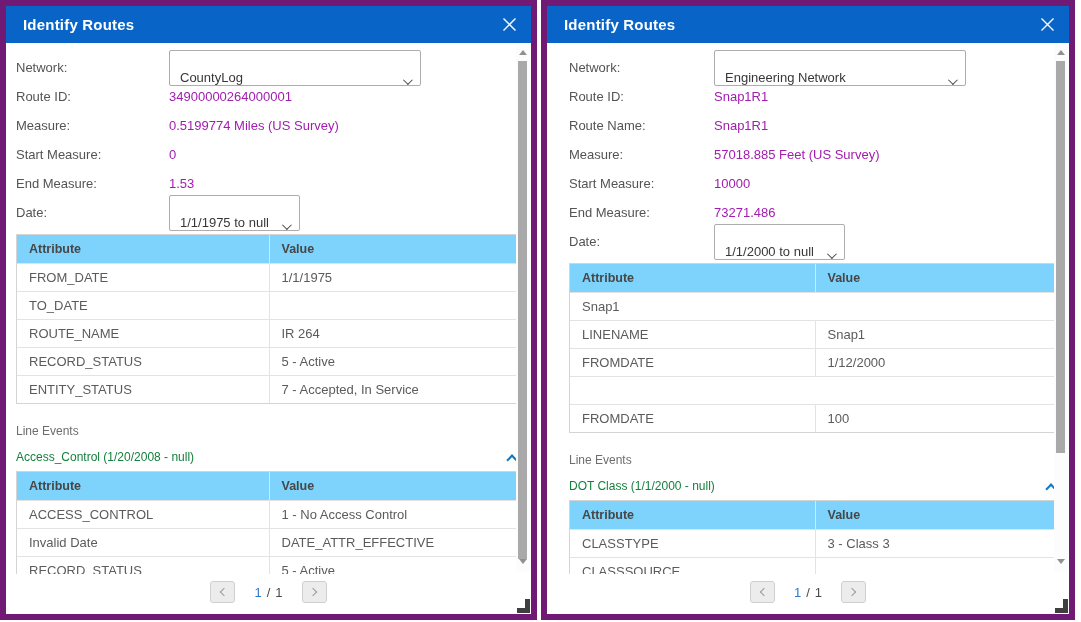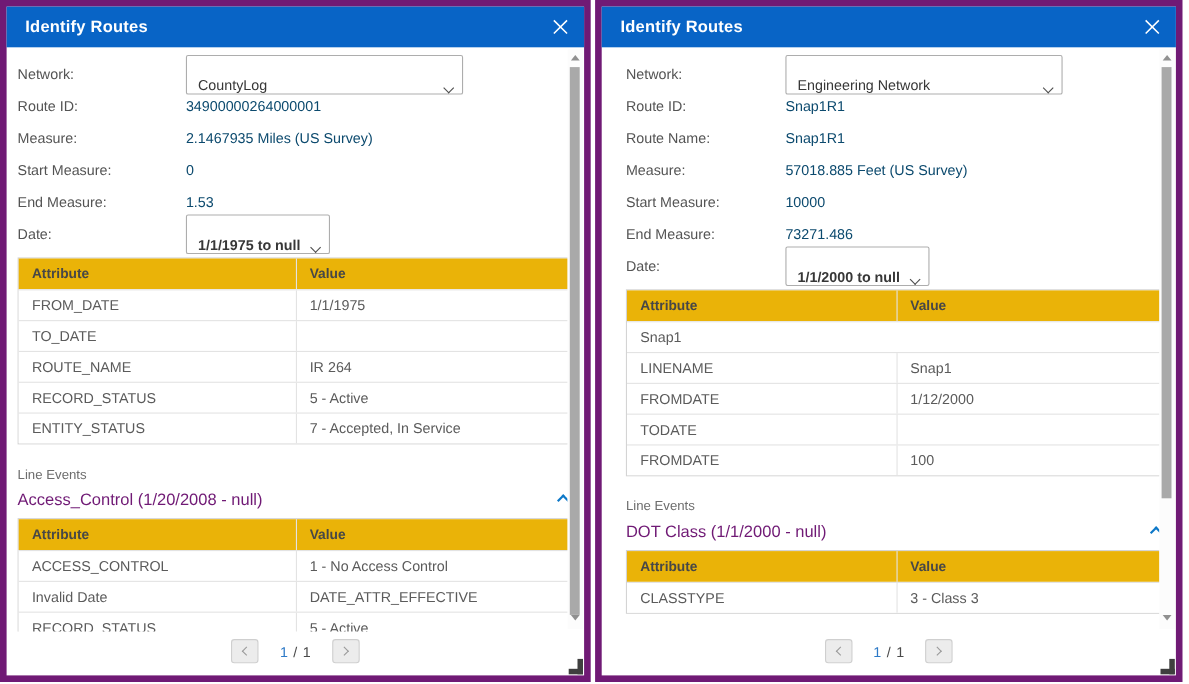--- a/index.html
+++ b/index.html
@@ -23,50 +23,50 @@
   .ptitle { color:#fff; font-weight:bold; font-size:15px; letter-spacing:.2px; }
   .close { margin-left:auto; cursor:pointer; display:flex; align-items:center; }
 
   .pbody { flex:1; position:relative; overflow:hidden; }
   .content { position:absolute; top:0; left:0; right:15px; bottom:0; padding:10px 5px 0 10px; overflow:hidden; }
   .panel-right .content { padding-left:22px; }
 
   .frow { display:flex; align-items:center; height:29px; }
   .flabel { width:153px; min-width:153px; font-size:13px; color:#545454; }
   .panel-right .flabel { width:145px; min-width:145px; }
-  .fvalue { font-size:13px; color:#0c4a6e; }
+  .fvalue { font-size:13px; color:#a21caf; }
 
   .select {
     display:flex; align-items:flex-end; height:36px; border:1px solid #adadad;
     border-radius:2px; background:#fff; padding:0 10px; font-size:13px;
     color:#373737; cursor:pointer;
   }
   .select.wide { width:252px; }
-  .select.narrow { width:131px;font-weight:bold; }
+  .select.narrow { width:131px; }
   .chev {
     width:7px; height:7px; border-right:1.6px solid #4d4d4d; border-bottom:1.6px solid #4d4d4d;
     transform:rotate(45deg) translateY(-2px); margin-left:auto;
   }
 
   .table { border:1px solid #d4d4d4; margin-top:7px; width:506px; }
   .panel-right .table { width:492px; }
   .trow { display:flex; height:28px; border-top:1px solid #e3e3e3; background:#fff; }
   .trow:first-child { border-top:none; }
-  .trow.thead { background:#eab308; }
+  .trow.thead { background:#7dd3fc; }
   .tcell {
     flex:1; display:flex; align-items:center; padding:0 12px; font-size:13px;
     color:#5b5b5b; white-space:nowrap; overflow:hidden;
   }
   .tcell + .tcell { border-left:1px solid #e3e3e3; }
   .thead .tcell { color:#474747; font-weight:bold; font-size:12.5px; }
 
   .le-label { margin-top:20px; font-size:12px; color:#6d6d6d; height:14px; }
   .le-head {
-    display:flex; align-items:flex-start; margin:8px 0 6px 0; height:18px;
-    font-size:15px; color:#701a75; width:506px; cursor:pointer;
+    display:flex; align-items:flex-end; margin:8px 0 6px 0; height:18px;
+    font-size:12px; color:#15803d; width:506px; cursor:pointer;
   }
   .panel-right .le-head { width:492px; }
   .chev-up {
     width:8px; height:8px; border-left:2px solid #0d78c8; border-top:2px solid #0d78c8;
     transform:rotate(45deg); margin-left:auto; margin-right:6px; margin-top:5px;
   }
 
   .pfoot {
     height:40px; min-height:40px; display:flex; align-items:center;
     justify-content:center; gap:15px; padding-bottom:4px;
@@ -112,21 +112,21 @@
               <div class="selval">CountyLog</div>
               <div class="chev"></div>
             </div>
           </div>
           <div class="frow">
             <div class="flabel" style="display: inline-block;">Route ID:</div>
             <div class="fvalue">34900000264000001</div>
           </div>
           <div class="frow">
             <div class="flabel" style="display: inline-block;">Measure:</div>
-            <div class="fvalue">2.1467935 Miles (US Survey)</div>
+            <div class="fvalue">0.5199774 Miles (US Survey)</div>
           </div>
           <div class="frow">
             <div class="flabel" style="display: inline-block;">Start Measure:</div>
             <div class="fvalue">0</div>
           </div>
           <div class="frow">
             <div class="flabel" style="display: inline-block;">End Measure:</div>
             <div class="fvalue">1.53</div>
           </div>
           <div class="frow">
@@ -266,41 +266,44 @@
           </div>
           <div class="trow">
             <div class="tcell">LINENAME</div>
             <div class="tcell">Snap1</div>
           </div>
           <div class="trow">
             <div class="tcell">FROMDATE</div>
             <div class="tcell">1/12/2000</div>
           </div>
           <div class="trow">
-            <div class="tcell">TODATE</div>
             <div class="tcell"></div>
           </div>
           <div class="trow">
             <div class="tcell">FROMDATE</div>
             <div class="tcell">100</div>
           </div>
         </div>
       <div class="le-label">Line Events</div>
       <div class="le-head">
         <span>DOT Class (1/1/2000 - null)</span>
         <span class="chev-up" style="border-left-color: rgb(13, 120, 200); border-top-color: rgb(13, 120, 200);"></span>
       </div>
       <div class="table">
           <div class="trow thead">
             <div class="tcell">Attribute</div>
             <div class="tcell">Value</div>
           </div>
           <div class="trow">
             <div class="tcell">CLASSTYPE</div>
             <div class="tcell">3 - Class 3</div>
+          </div>
+          <div class="trow">
+            <div class="tcell">CLASSSOURCE</div>
+            <div class="tcell"></div>
           </div>
         </div>
     </div>
     <div class="scrollbar">
       <span class="sb-up"></span>
       <span class="sb-thumb"></span>
       <span class="sb-down"></span>
     </div>
   </div>
   <div class="pfoot">

